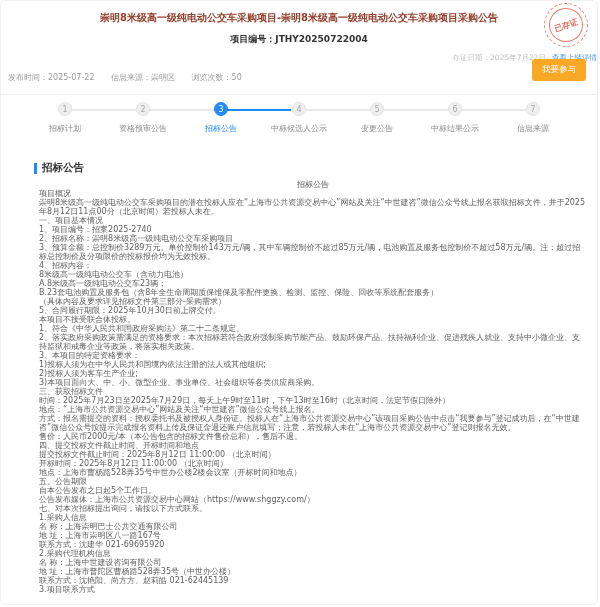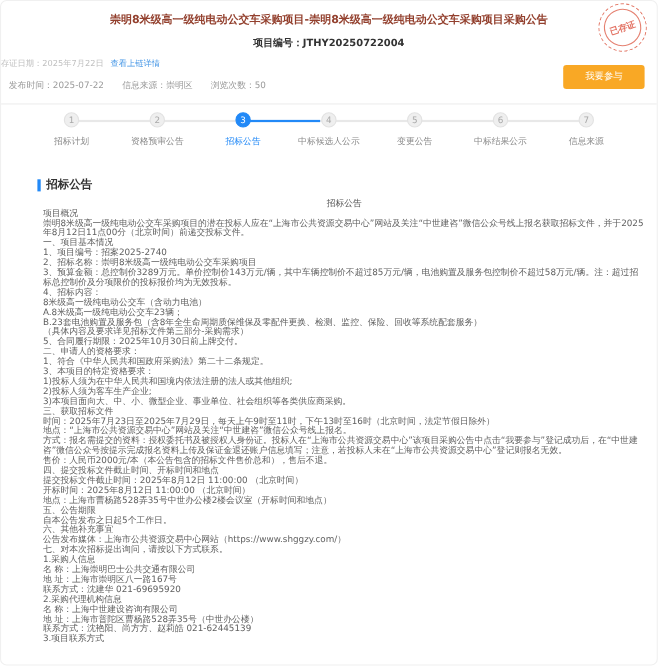--- a/index.html
+++ b/index.html
@@ -2,26 +2,26 @@
 <html><head>
 <meta charset="utf-8">
 <style>
   html,body{margin:0;padding:0;background:#fff;}
   body{font-family:"DejaVu Sans","Liberation Sans",sans-serif;width:600px;height:607px;overflow:hidden;}
   .page{position:relative;width:598px;height:605px;border:1px solid #f0f0f0;border-radius:6px;background:#fff;box-sizing:border-box;}
 
   
   .page-title{margin:0;padding-top:10px;text-align:center;font-size:10px;font-weight:bold;color:#93402e;letter-spacing:0;}
   .proj-row{margin-top:8px;text-align:center;font-size:9px;font-weight:bold;color:#333;}
-  .deposit-row{margin-top:7px;text-align:left;font-size:7.5px;color:#c0c0c0;}
+  .deposit-row{margin-top:7px;text-align:right;font-size:7.5px;color:#c0c0c0;}
   .deposit-row a{color:#4596e6;text-decoration:none;margin-left:6px;cursor:pointer;}
   .meta-row{margin-top:9px;text-align:left;font-size:8px;color:#9a9a9a;}
   .meta-row .meta-item{margin:0 7px;}
   .divider{margin-top:11px;border-bottom:1px solid #ededed;}
-  .participate{position:absolute;top:58px;right:11px;background:#f9a825;color:#fff;border:none;border-radius:3px;font-size:8.5px;padding:5px 20px;cursor:pointer;font-family:Liberation Sans, sans-serif;}
+  .participate{position:absolute;top:58px;right:11px;background:#f9a825;color:#fff;border:none;border-radius:3px;font-size:8.5px;padding:5px 10px;cursor:pointer;font-family:Liberation Sans, sans-serif;}
 
   
   .stamp{position:absolute;top:2px;right:9px;width:42px;height:42px;border:1.5px dashed #e06a57;border-radius:50%;transform:rotate(-18deg);display:flex;align-items:center;justify-content:center;opacity:.85;}
   .stamp-inner{width:32px;height:32px;border:1px solid #e06a57;border-radius:50%;display:flex;align-items:center;justify-content:center;font-size:8px;color:#dd5644;font-weight:bold;}
 
   
   .steps{position:relative;padding-top:7px;height:50px;}
   .track{position:absolute;top:14px;left:64px;right:64px;height:2px;background:#e8e8e8;}
   .track-active{position:absolute;top:14px;left:221px;width:69px;height:2px;background:#2289f7;}
   .steps-row{position:relative;display:flex;padding:0 25px;}
@@ -114,21 +114,21 @@
   <div class="section-header">
     <span class="bar"></span>
     <span class="sec-title">招标公告</span>
   </div>
 
   <div class="content" id="content">
   <div class="line center">招标公告</div>
 
   <div class="line">项目概况</div>
 
-  <div class="line">崇明8米级高一级纯电动公交车采购项目的潜在投标人应在“上海市公共资源交易中心”网站及关注“中世建咨”微信公众号线上报名获取招标文件，并于2025年8月12日11点00分（北京时间）前递交投标文件。</div>
+  <div class="line">崇明8米级高一级纯电动公交车采购项目的潜在投标人应在“上海市公共资源交易中心”网站及关注“中世建咨”微信公众号线上报名获取招标文件，并于2025年8月12日11点00分（北京时间）若投标人未在。</div>
 
   <div class="line">一、项目基本情况</div>
 
   <div class="line">1、项目编号：招案2025-2740</div>
 
   <div class="line">2、招标名称：崇明8米级高一级纯电动公交车采购项目</div>
 
   <div class="line">3、预算金额：总控制价3289万元。单价控制价143万元/辆，其中车辆控制价不超过85万元/辆，电池购置及服务包控制价不超过58万元/辆。注：超过招标总控制价及分项限价的投标报价均为无效投标。</div>
 
   <div class="line">4、招标内容：</div>
@@ -136,25 +136,26 @@
   <div class="line">8米级高一级纯电动公交车（含动力电池）</div>
 
   <div class="line">A.8米级高一级纯电动公交车23辆；</div>
 
   <div class="line">B.23套电池购置及服务包（含8年全生命周期质保维保及零配件更换、检测、监控、保险、回收等系统配套服务）</div>
 
   <div class="line">（具体内容及要求详见招标文件第三部分-采购需求）</div>
 
   <div class="line">5、合同履行期限：2025年10月30日前上牌交付。</div>
 
-
-  <div class="line">二、申请人的资格要求：</div>
+  <div class="line">本项目不接受联合体投标。</div>
+
 
   <div class="line">1、符合《中华人民共和国政府采购法》第二十二条规定。</div>
 
+  <div class="line">2、落实政府采购政策需满足的资格要求：本次招标若符合政府强制采购节能产品、鼓励环保产品、扶持福利企业、促进残疾人就业、支持中小微企业、支持监狱和戒毒企业等政策，将落实相关政策。</div>
 
   <div class="line">3、本项目的特定资格要求：</div>
 
   <div class="line">1)投标人须为在中华人民共和国境内依法注册的法人或其他组织;</div>
 
   <div class="line">2)投标人须为客车生产企业;</div>
 
   <div class="line">3)本项目面向大、中、小、微型企业、事业单位、社会组织等各类供应商采购。</div>
 
   <div class="line">三、获取招标文件</div>
@@ -172,21 +173,20 @@
   <div class="line">提交投标文件截止时间：2025年8月12日 11:00:00 （北京时间）</div>
 
   <div class="line">开标时间：2025年8月12日 11:00:00 （北京时间）</div>
 
   <div class="line">地点：上海市曹杨路528弄35号中世办公楼2楼会议室（开标时间和地点）</div>
 
   <div class="line">五、公告期限</div>
 
   <div class="line">自本公告发布之日起5个工作日。</div>
 
-  <div class="line">六、其他补充事宜</div>
 
   <div class="line">公告发布媒体：上海市公共资源交易中心网站（https://www.shggzy.com/）</div>
 
   <div class="line">七、对本次招标提出询问，请按以下方式联系。</div>
 
   <div class="line">1.采购人信息</div>
 
   <div class="line">名 称：上海崇明巴士公共交通有限公司</div>
 
   <div class="line">地 址：上海市崇明区八一路167号</div>

